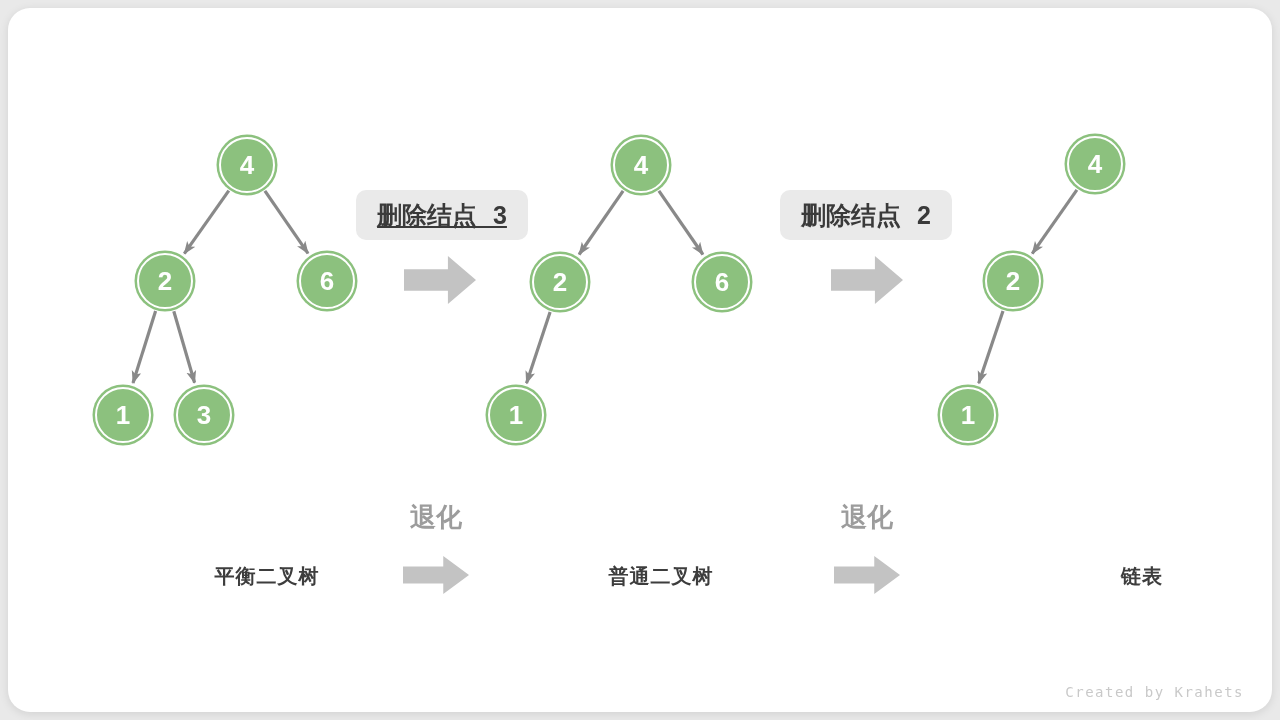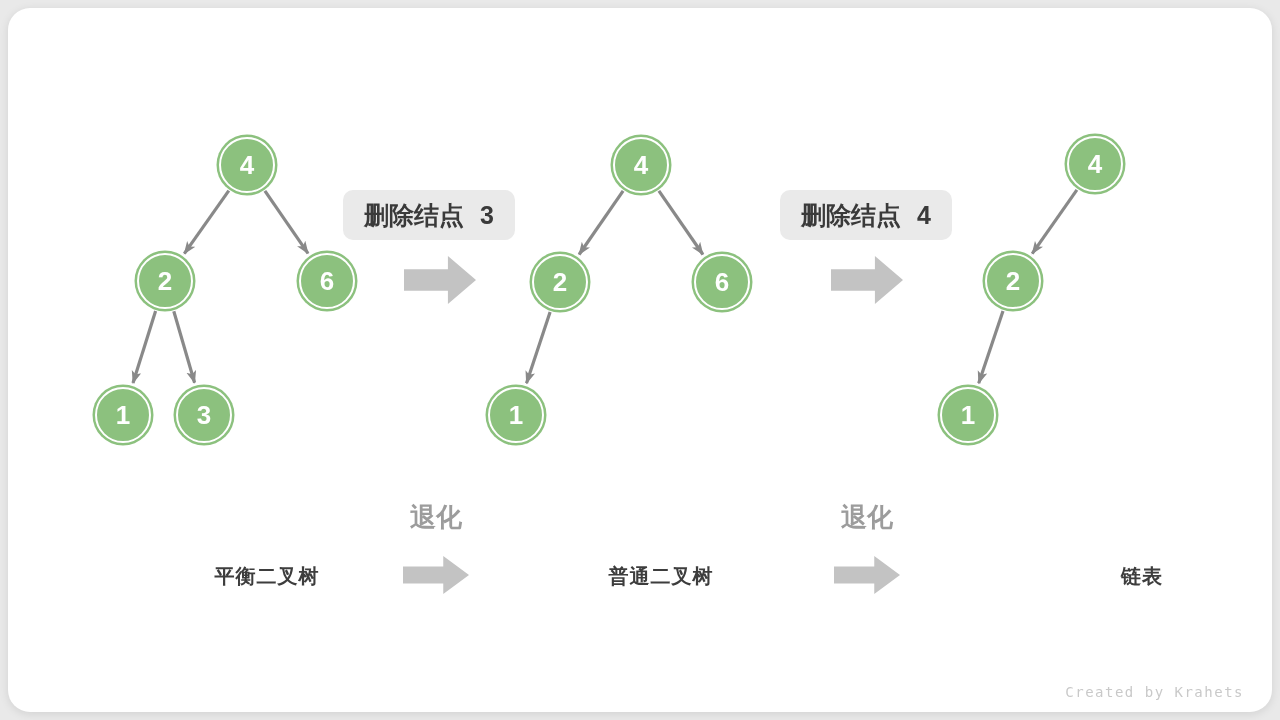--- a/index.html
+++ b/index.html
@@ -122,17 +122,17 @@
     <div class="tree-title" style="left: 267px; top: 576px;">平衡二叉树</div>
     <div class="node" style="left: 613px; top: 137px;">4</div>
     <div class="node" style="left: 532px; top: 254px;">2</div>
     <div class="node" style="left: 694px; top: 254px;">6</div>
     <div class="node" style="left: 488px; top: 387px;">1</div>
     <div class="tree-title" style="left: 661px; top: 576px;">普通二叉树</div>
     <div class="node" style="left: 1067px; top: 136px;">4</div>
     <div class="node" style="left: 985px; top: 253px;">2</div>
     <div class="node" style="left: 940px; top: 387px;">1</div>
     <div class="tree-title" style="left: 1142px; top: 576px;">链表</div>
-    <div class="delete-label" style="left: 343px; top: 190px; width: 172px; height: 50px;">删除结点 3</div>
-    <div class="delete-label" style="left: 780px; top: 190px; width: 172px; height: 50px;">删除结点 4</div>
+    <div class="delete-label" style="left: 356px; top: 190px; width: 172px; height: 50px; text-decoration: underline;">删除结点 3</div>
+    <div class="delete-label" style="left: 780px; top: 190px; width: 172px; height: 50px;">删除结点 2</div>
     <div class="degrade-label" style="left: 436px; top: 517px;">退化</div>
     <div class="degrade-label" style="left: 867px; top: 517px;">退化</div>
   </div>
 
 </body></html>

